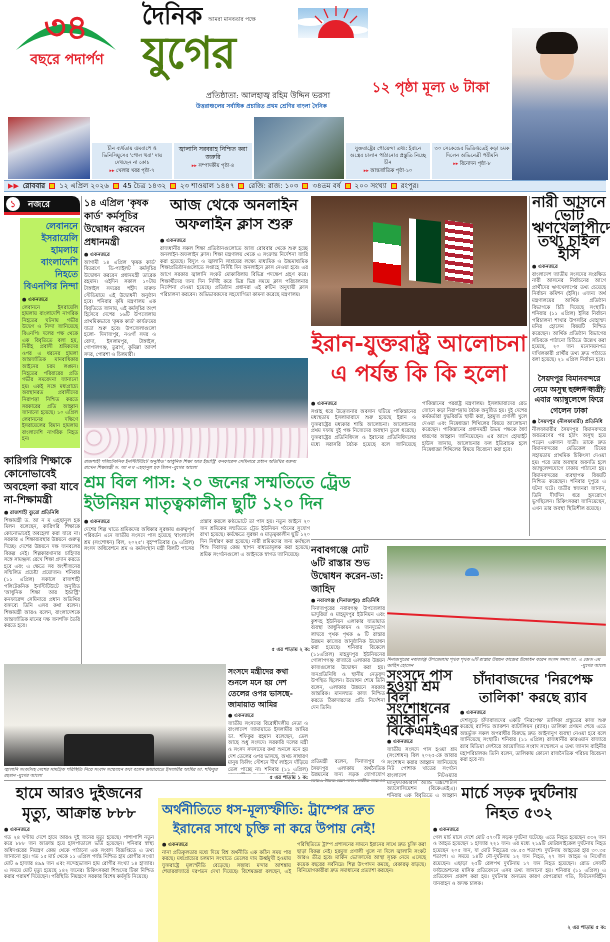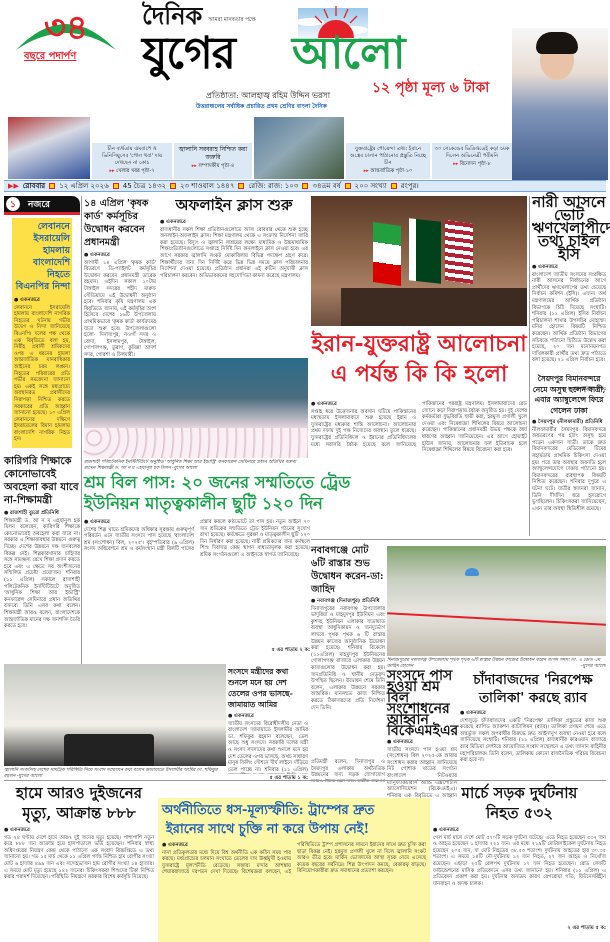--- a/index.html
+++ b/index.html
@@ -20,21 +20,21 @@
 </head>
 <body>
 
 <div class="abs" style="left:0;top:0;width:537px;height:118px;">
 
   <div class="abs" style="left:10px;top:6px;width:112px;height:60px;">
     <svg class="abs" width="112" height="60" style="left:0;top:0;">
       <path d="M6,44 Q56,-8 106,44 Q56,10 6,44 Z" fill="#1aa34a"></path>
     </svg>
     <div class="abs serif" style="left:30px;top:2px;width:52px;text-align:center;font-size:34px;font-weight:bold;color:#e4202a;line-height:38px;">৩৪</div>
-    <div class="abs serif" style="left:14px;top:42px;width:86px;font-size:10px;font-weight:bold;color:#e4202a;text-decoration:underline;">বছরে পদার্পণ</div>
+    <div class="abs serif" style="left:14px;top:42px;width:86px;text-align:center;font-size:14px;font-weight:bold;color:#e4202a;">বছরে পদার্পণ</div>
   </div>
 
   <div class="abs serif" style="left:142px;top:2px;font-size:24px;font-weight:bold;color:#111;line-height:28px;">দৈনিক</div>
   <div class="abs" style="left:208px;top:16px;font-size:5.5px;color:#333;">আমরা মানবতার পক্ষে</div>
 
   <svg class="abs" width="70" height="36" style="left:298px;top:2px;">
     <defs>
       <linearGradient id="sky" x1="0" x2="0" y1="0" y2="1">
         <stop offset="0" stop-color="#9cc8ea"></stop>
           <stop offset="1" stop-color="#eef6fc"></stop>
@@ -46,22 +46,21 @@
     <path d="M20,36 A18,18 0 0 1 56,36 Z" fill="#e4202a"></path>
     <g stroke="#e4202a" stroke-width="1.3">
       <line x1="38" y1="14" x2="38" y2="4"></line>
         <line x1="30" y1="16" x2="26" y2="7"></line>
         <line x1="46" y1="16" x2="50" y2="7"></line>
       <line x1="24" y1="21" x2="17" y2="14"></line>
         <line x1="52" y1="21" x2="59" y2="14"></line>
     </g>
   </svg>
 
-  <div class="abs serif" style="left:142px;top:28px;font-size:44px;font-weight:bold;color:#000000;line-height:50px;letter-spacing:-1px;">যুগের</div>
-  <div class="abs serif" style="left:292px;top:28px;font-size:44px;font-weight:bold;color:#1aa34a;line-height:50px;letter-spacing:-1px;">আলো</div>
+  <div class="abs serif" style="left:142px;top:28px;font-size:44px;font-weight:bold;color:#4d7c0f;line-height:50px;letter-spacing:-1px;">যুগের</div>
 
   <div class="abs serif" style="left:372px;top:76px;font-size:14px;font-weight:bold;color:#e4202a;">১২ পৃষ্ঠা মূল্য ৬ টাকা</div>
   <div class="abs serif" style="left:206px;top:89px;font-size:8px;color:#111;">প্রতিষ্ঠাতা: আলহাজ্ব রহিম উদ্দিন ভরসা</div>
   <div class="abs" style="left:196px;top:101px;font-size:5.8px;font-weight:bold;color:#1a5fb4;">উত্তরাঞ্চলের সর্বাধিক প্রচারিত প্রথম শ্রেণির বাংলা দৈনিক</div>
 
   <div class="photo" style="left:512px;top:28px;width:96px;height:152px;background:linear-gradient(180deg,#f7f7f7 0%,#e8dcd4 30%,#7f94b8 55%,#3e5a8a 100%);">
     <div class="abs" style="left:28px;top:12px;width:34px;height:40px;border-radius:50%;background:#e9c3a8;"></div>
     <div class="abs" style="left:24px;top:4px;width:42px;height:22px;border-radius:20px 20px 8px 8px;background:#1a1410;"></div>
   </div>
 </div>
@@ -113,21 +112,21 @@
   <span style="display:inline-block;width:6px;height:6px;background:#f6d100;border:1px solid #e4202a;"></span>
   <span>রংপুর।</span>
 </div>
 
 <div class="abs" style="left:4px;top:196px;width:76px;height:560px;">
   <div class="abs" style="left:0;top:0;width:76px;height:16px;background:#111;border-radius:0 8px 0 0;display:flex;align-items:center;">
     <span style="display:inline-block;width:14px;height:14px;border-radius:50%;background:#fff;color:#e4202a;font-size:9px;font-weight:bold;text-align:center;line-height:14px;margin-left:2px;">১</span>
     <span style="color:#fff;font-size:9px;font-weight:bold;margin-left:8px;">নজরে</span>
   </div>
   <div class="abs" style="left:0;top:16px;width:76px;height:3px;background:#e4202a;"></div>
-  <div class="abs" style="left:8px;top:22px;width:60px;height:230px;background:#fde047;">
+  <div class="abs" style="left:16px;top:22px;width:60px;height:230px;background:#bef264;">
     <div class="hl serif" style="font-size:9px;color:#1a5fb4;text-align:right;padding:2px 2px;line-height:12px;">লেবাননে ইসরায়েলি হামলায় বাংলাদেশি নিহতে বিএনপির নিন্দা</div>
     <div class="body-text" style="padding:2px;height:170px;">
       <span class="byline">একনজরে</span><span>লেবাননে ইসরায়েলি হামলায় বাংলাদেশি নাগরিক নিহতের ঘটনায় গভীর উদ্বেগ ও নিন্দা জানিয়েছে বিএনপি। দলের পক্ষ থেকে এক বিবৃতিতে বলা হয়, নিরীহ প্রবাসী শ্রমিকদের ওপর এ ধরনের হামলা আন্তর্জাতিক মানবাধিকার আইনের চরম লঙ্ঘন। নিহতের পরিবারের প্রতি গভীর সমবেদনা জানানো হয়। একই সঙ্গে মধ্যপ্রাচ্যে অবস্থানরত প্রবাসীদের নিরাপত্তা নিশ্চিত করতে সরকারের প্রতি আহ্বান জানানো হয়েছে। ১০ এপ্রিল লেবাননের দক্ষিণে ইসরায়েলের বিমান হামলায় বাংলাদেশি নাগরিক নিহত হন।</span>
     </div>
   </div>
   <div class="abs" style="left:0;top:258px;width:76px;height:300px;">
     <div class="hl serif" style="font-size:10px;line-height:13px;">কারিগরি শিক্ষাকে কোনোভাবেই অবহেলা করা যাবে না-শিক্ষামন্ত্রী</div>
     <div class="body-text" style="margin-top:3px;height:240px;">
       <span class="byline">রাজশাহী ব্যুরো প্রতিনিধি</span><span>শিক্ষামন্ত্রী ড. আ ন ম এহছানুল হক মিলন বলেছেন, কারিগরি শিক্ষাকে কোনোভাবেই অবহেলা করা যাবে না। সরকার এ শিক্ষাব্যবস্থার উন্নয়নে গুরুত্ব দিচ্ছে। দেশের উন্নয়নে দক্ষ জনবলের বিকল্প নেই। শিল্পকারখানার চাহিদার সঙ্গে সামঞ্জস্য রেখে শিক্ষা প্রদান করতে হবে এবং এ ক্ষেত্রে সব অংশীজনের সম্মিলিত প্রচেষ্টা প্রয়োজন। শনিবার (১১ এপ্রিল) সকালে রাজশাহী পলিটেকনিক ইনস্টিটিউটে অনুষ্ঠিত 'আধুনিক শিক্ষা আর ইন্ডাস্ট্রি' কনফারেন্স সেমিনারে প্রধান অতিথির বক্তব্যে তিনি এসব কথা বলেন। শিক্ষামন্ত্রী আরও বলেন, বাংলাদেশকে আন্তর্জাতিক মানের দক্ষ জনশক্তি তৈরি করতে হবে।</span>
     </div>
@@ -136,20 +135,21 @@
 <div class="rule-v" style="left:81px;top:196px;height:470px;"></div>
 
 <div class="abs" style="left:84px;top:196px;width:72px;height:160px;">
   <div class="hl serif" style="font-size:9.5px;line-height:13px;">১৪ এপ্রিল 'কৃষক কার্ড' কর্মসূচির উদ্বোধন করবেন প্রধানমন্ত্রী</div>
   <div class="body-text" style="margin-top:3px;height:108px;">
     <span class="byline">একনজরে</span><span>আগামী ১৪ এপ্রিল 'কৃষক কার্ড' বিতরণে ডি-প্যাইলট কর্মসূচির উদ্বোধন করবেন প্রধানমন্ত্রী তারেক রহমান। ওইদিন সকাল ১০টায় টাঙ্গাইল সদরের শহীদ মারুফ স্টেডিয়ামে এই উদ্বোধনী অনুষ্ঠান হবে। শনিবার কৃষি মন্ত্রণালয় এক বিবৃতিতে জানায়, এই কর্মসূচির অংশ হিসেবে দেশের ১৬টি উপজেলায় প্রাথমিকভাবে 'কৃষক কার্ড' কার্যক্রমের যাত্রা শুরু হবে। উপজেলাগুলো হলো- দিনাজপুর, নওগাঁ সদর ও বোদা, ইসলামপুর, টাঙ্গাইল, গোপালগঞ্জ, তুরাগ, কুমিল্লা আদর্শ সদর, পোরশা ও চিলমারী।</span>
   </div>
 </div>
 
 <div class="abs" style="left:160px;top:196px;width:148px;height:162px;">
+  <div class="hl serif" style="font-size:15px;text-align:center;line-height:19px;">আজ থেকে অনলাইন</div>
   <div class="hl serif" style="font-size:15px;text-align:center;line-height:19px;">অফলাইন ক্লাস শুরু</div>
   <div class="body-text" style="margin-top:3px;height:116px;">
     <span class="byline">একনজরে</span><span>রাজধানীর সকল শিক্ষা প্রতিষ্ঠানগুলোতে আজ রোববার থেকে শুরু হচ্ছে অনলাইন-অফলাইন ক্লাস। শিক্ষা মন্ত্রণালয় থেকে এ সংক্রান্ত নির্দেশনা জারি করা হয়েছে। বিদ্যুৎ ও জ্বালানি সাশ্রয়ের লক্ষ্যে মাধ্যমিক ও উচ্চমাধ্যমিক শিক্ষাপ্রতিষ্ঠানগুলোতে সপ্তাহে নির্দিষ্ট দিন অনলাইনে ক্লাস নেওয়া হবে। এর আগে সরকার জ্বালানি সংকট মোকাবিলায় বিভিন্ন পদক্ষেপ গ্রহণ করে। শিক্ষার্থীদের জন্য দিন নির্দিষ্ট করে ভিন্ন ভিন্ন সময়ে ক্লাস পরিচালনার নির্দেশনা দেওয়া হয়েছে। প্রতিষ্ঠান প্রধানরা এই রুটিন অনুযায়ী ক্লাস পরিচালনা করবেন। অভিভাবকদের সহযোগিতা কামনা করেছে মন্ত্রণালয়।</span>
   </div>
 </div>
 
 <div class="photo" style="left:84px;top:358px;width:224px;height:100px;background:linear-gradient(180deg,#2b6b8a 0%,#4a6d7e 40%,#e7d7dd 70%,#f3e6ea 100%);">
   <div class="abs" style="left:0;bottom:0;width:224px;height:30px;background:repeating-radial-gradient(circle at 10px 10px,#f8f0f4 0,#f8f0f4 6px,#e2bccb 7px,#f8f0f4 9px);"></div>
 </div>
 <div class="caption abs" style="left:84px;top:459px;width:224px;height:12px;">রাজশাহী পলিটেকনিক ইনস্টিটিউটে অনুষ্ঠিত 'আধুনিক শিক্ষা আর ইন্ডাস্ট্রি' কনফারেন্স সেমিনারে প্রধান অতিথির বক্তব্য রাখেন শিক্ষামন্ত্রী ড. আ ন ম এহছানুল হক মিলন -যুগের আলো</div>
@@ -243,21 +243,21 @@
 
 <div class="abs" style="left:4px;top:783px;width:150px;height:156px;">
   <div class="hl serif" style="font-size:15px;text-align:center;line-height:20px;">হামে আরও দুইজনের মৃত্যু, আক্রান্ত ৮৮৮</div>
   <div class="body-text" style="margin-top:3px;height:104px;">
     <span class="byline">একনজরে</span><span>গত ২৪ ঘণ্টায় দেশে হামে আরও দুই জনের মৃত্যু হয়েছে। পাশাপাশি নতুন করে ৮৮৮ জন আক্রান্ত হয়ে হাসপাতালে ভর্তি হয়েছেন। শনিবার স্বাস্থ্য অধিদপ্তরের নিয়ন্ত্রণ কেন্দ্র থেকে পাঠানো এক সংবাদ বিজ্ঞপ্তিতে এ তথ্য জানানো হয়। গত ১৫ মার্চ থেকে ১১ এপ্রিল পর্যন্ত নিশ্চিত হাম রোগীর সংখ্যা মোট ৬ হাজার ৪৯৯ জন এবং সন্দেহভাজন হাম রোগীর সংখ্যা ১৪ হাজার। এ সময়ে মোট মৃত্যু হয়েছে ১৪২ জনের। চিকিৎসকরা শিশুদের টিকা নিশ্চিত করার পরামর্শ দিয়েছেন। পরিস্থিতি নিয়ন্ত্রণে সরকার বিশেষ কর্মসূচি নিয়েছে।</span>
   </div>
 </div>
 
 <div class="abs" style="left:158px;top:798px;width:272px;height:144px;background:#fdf7a8;">
   <div class="hl serif" style="font-size:13px;color:#1a5fb4;line-height:19px;padding:2px 4px 0 4px;white-space:nowrap;">অর্থনীতিতে ধস-মূল্যস্ফীতি: ট্রাম্পের দ্রুত</div>
-  <div class="hl serif" style="font-size:13px;color:#1a5fb4;line-height:19px;padding:0 8px;white-space:nowrap;">ইরানের সাথে চুক্তি না করে উপায় নেই!</div>
+  <div class="hl serif" style="font-size:13px;color:#1a5fb4;line-height:19px;padding:0 15px;white-space:nowrap;">ইরানের সাথে চুক্তি না করে উপায় নেই!</div>
   <div class="body-text" style="padding:3px 4px;height:96px;column-count:2;column-gap:6px;">
     <span class="byline">একনজরে</span><span>নানা প্রতিকূলতার মধ্যে দিয়ে বিশ্ব অর্থনীতি এক কঠিন সময় পার করছে। মধ্যপ্রাচ্যের চলমান সংঘাতে তেলের দাম ঊর্ধ্বমুখী হওয়ায় যুক্তরাষ্ট্রে মূল্যস্ফীতি বেড়েছে। সম্ভাব্য মন্দার আশঙ্কায় শেয়ারবাজারে দরপতন দেখা দিয়েছে। বিশেষজ্ঞরা বলছেন, এই পরিস্থিতিতে ট্রাম্প প্রশাসনের সামনে ইরানের সাথে দ্রুত চুক্তি করা ছাড়া বিকল্প নেই। হরমুজ প্রণালী খুলে না দিলে জ্বালানি সংকট আরও তীব্র হবে। মার্কিন ভোক্তাদের আস্থা সূচক নেমে এসেছে কয়েক বছরের সর্বনিম্নে। শিল্প উৎপাদন কমছে, বেকারত্ব বাড়ছে। বিনিয়োগকারীরা দ্রুত সমাধানের প্রত্যাশা করছেন।</span>
   </div>
 </div>
 
 <div class="abs" style="left:433px;top:783px;width:173px;height:156px;">
   <div class="hl serif" style="font-size:15px;text-align:center;line-height:20px;">মার্চে সড়ক দুর্ঘটনায়</div>
   <div class="hl serif" style="font-size:15px;text-align:center;line-height:20px;">নিহত ৫৩২</div>
   <div class="body-text" style="margin-top:3px;height:98px;">
     <span class="byline">একনজরে</span><span>গেল মার্চ মাসে দেশে মোট ৫৭০টি সড়ক দুর্ঘটনা ঘটেছে। এতে নিহত হয়েছেন ৫৩২ জন ও আহত হয়েছেন ১ হাজার ২২১ জন। এর মধ্যে ২১৯টি মোটরসাইকেল দুর্ঘটনায় নিহত হয়েছেন ২০৫ জন, যা মোট নিহতের ৩৮.৫৩ শতাংশ। দুর্ঘটনায় আহতের হার ৩০.৩৫ শতাংশ। এ সময়ে ১৪টি নৌ-দুর্ঘটনায় ১২ জন নিহত, ২৭ জন আহত ও নিখোঁজ রয়েছেন। এছাড়া ২৫টি রেলপথ দুর্ঘটনায় ১৭ জন নিহত হয়েছেন। রোড সেফটি ফাউন্ডেশনের মাসিক প্রতিবেদনে এসব তথ্য জানানো হয়। শনিবার (১১ এপ্রিল) এ প্রতিবেদন প্রকাশ করা হয়। দুর্ঘটনার অন্যতম কারণ বেপরোয়া গতি, ফিটনেসবিহীন যানবাহন ও অদক্ষ চালক।</span>

